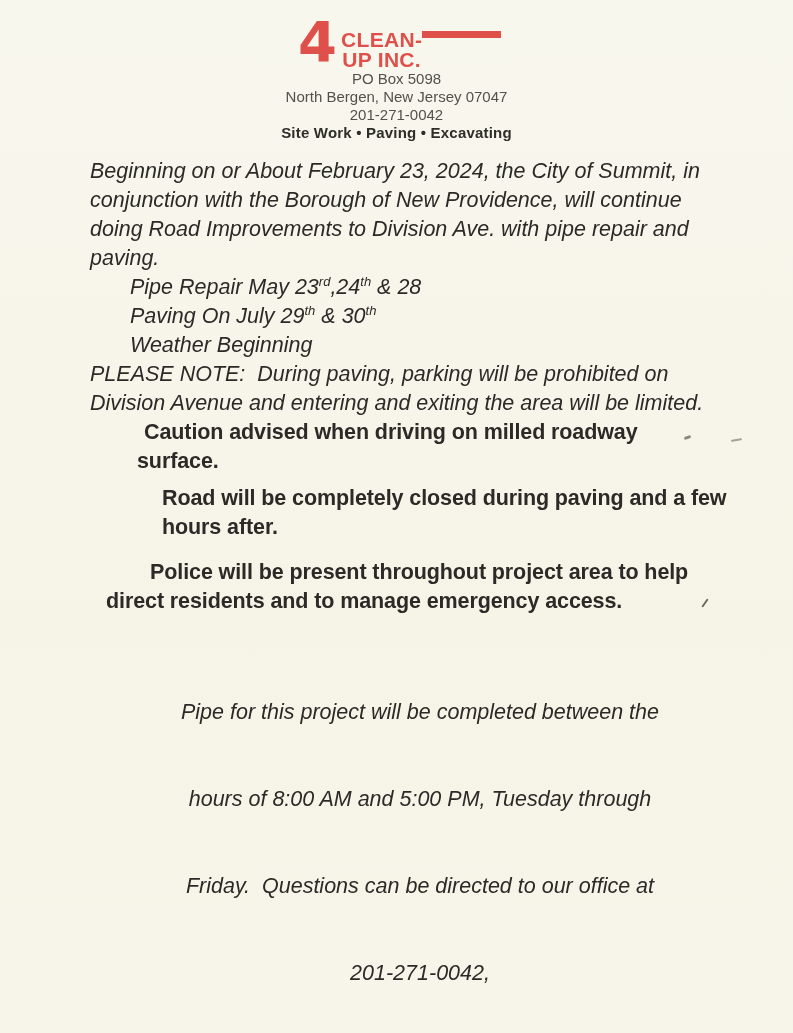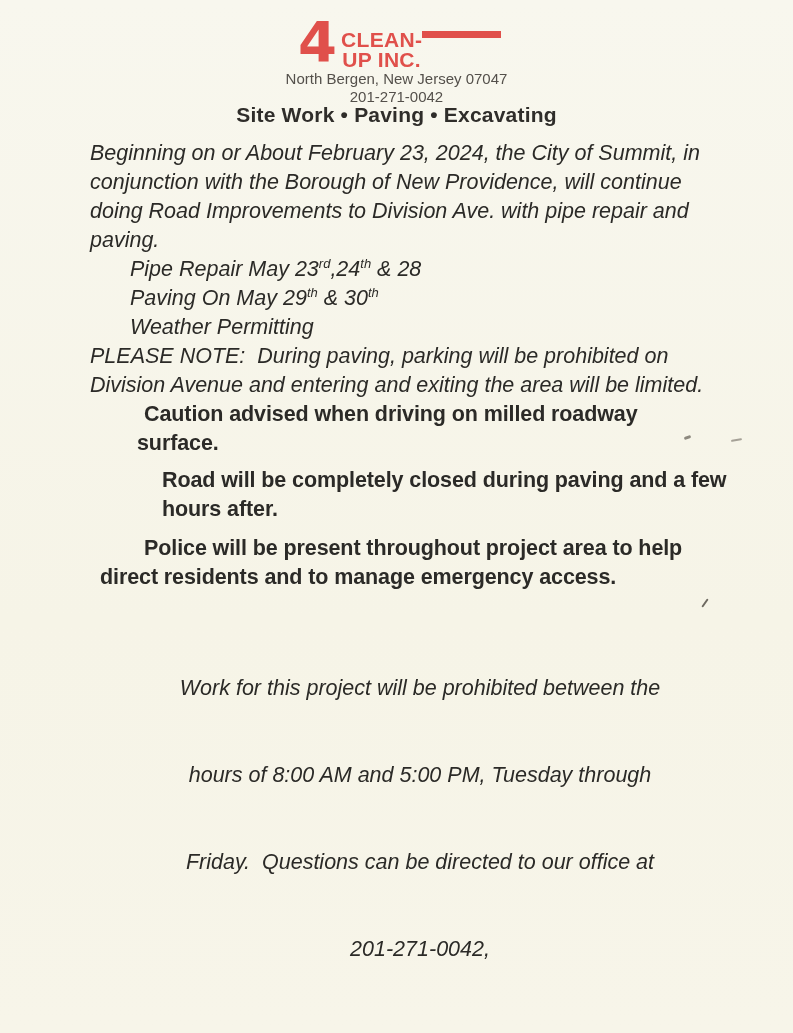--- a/index.html
+++ b/index.html
@@ -33,40 +33,40 @@
     margin-left: 7px; padding-top: 10px;
   }
   .logo-name {
     color: #e0504b; font-weight: 700; font-size: 21px;
     letter-spacing: 0.3px; line-height: 20px;
   }
   .logo-bar { width: 100%; height: 7px; background: #e0504b; margin-top: 1px; }
 
   .addr { font-size: 15px; line-height: 18px; color: #54504b; }
   .services {
-    font-size: 21px; line-height: 18px; color: #2f2d2a;
+    font-size: 15px; line-height: 18px; color: #2f2d2a;
     font-weight: 600; letter-spacing: 0.2px;
   }
 
   
   .content { padding: 15px 60px 0 90px; }
   .it { font-style: italic; }
   .txt { font-size: 21.5px; line-height: 29px; }
 
   .intro { margin: 0; width: 628px; }
   .schedule { margin-left: 40px; }
   .schedule sup { font-size: 13px; line-height: 0; vertical-align: super; }
 
   .please-note { margin: 0; width: 640px; white-space: pre-wrap; }
   .pn-label { font-weight: 400; }
 
   .bold-block { font-weight: 700; font-style: normal; letter-spacing: -0.1px; }
   .caution { margin: 0 0 8px 47px; width: 582px; text-indent: 7px; }
   .road    { margin: 0 0 0 72px; width: 588px; }
-  .police  { margin: 10px; width: 640px; text-indent: 44px; }
+  .police  { margin: 16px; width: 640px; text-indent: 44px; }
 
   .closing {
     margin: 24px 0 0 40px; width: 580px;
     text-align: center; white-space: pre-wrap;
   }
 
   
   .speck { position: absolute; background: #8d897f; border-radius: 2px; }
   .speck-a { left: 684px; top: 436px; width: 7px; height: 3px; transform: rotate(-20deg); }
   .speck-b { left: 731px; top: 439px; width: 11px; height: 2px; transform: rotate(-10deg); background: #a5a197; }
@@ -78,43 +78,44 @@
 <div class="page">
 
   <header class="letterhead">
     <div class="logo-row">
       <span class="logo-4">4</span>
       <span class="logo-right">
         <span class="logo-name">CLEAN-UP INC.</span>
         <span class="logo-bar"></span>
       </span>
     </div>
+    <div class="addr">PO Box 5098</div>
     <div class="addr">North Bergen, New Jersey 07047</div>
     <div class="addr">201-271-0042</div>
     <div class="services">Site Work • Paving • Excavating</div>
   </header>
 
   <main class="content">
 
     <p class="txt it intro">Beginning on or About February 23, 2024, the City of Summit, in conjunction with the Borough of New Providence, will continue doing Road Improvements to Division Ave. with pipe repair and paving.</p>
 
     <div class="txt it schedule">
       <div><span>Pipe Repair May 23</span><sup>rd</sup><span>,24</span><sup>th</sup><span> &amp; 28</span></div>
-      <div><span>Paving On May 29</span><sup>th</sup><span> &amp; 30</span><sup>th</sup><span></span></div>
-      <div>Weather Permitting</div>
+      <div><span>Paving On July 29</span><sup>th</sup><span> &amp; 30</span><sup>th</sup><span></span></div>
+      <div>Weather Beginning</div>
     </div>
 
     <p class="txt it please-note"><span class="pn-label">PLEASE NOTE:</span><span>  During paving, parking will be prohibited on Division Avenue and entering and exiting the area will be limited.</span></p>
 
     <p class="txt bold-block caution">Caution advised when driving on milled roadway surface.</p>
     <p class="txt bold-block road">Road will be completely closed during paving and a few hours after.</p>
     <p class="txt bold-block police">Police will be present throughout project area to help direct residents and to manage emergency access.</p>
 
     <div class="txt it closing">
-      <div>Work for this project will be prohibited between the</div>
+      <div>Pipe for this project will be completed between the</div>
       <div>hours of 8:00 AM and 5:00 PM, Tuesday through</div>
       <div>Friday.  Questions can be directed to our office at</div>
       <div>201-271-0042,</div>
       
       
     </div>
 
   </main>
 
   <span class="speck speck-a"></span>

